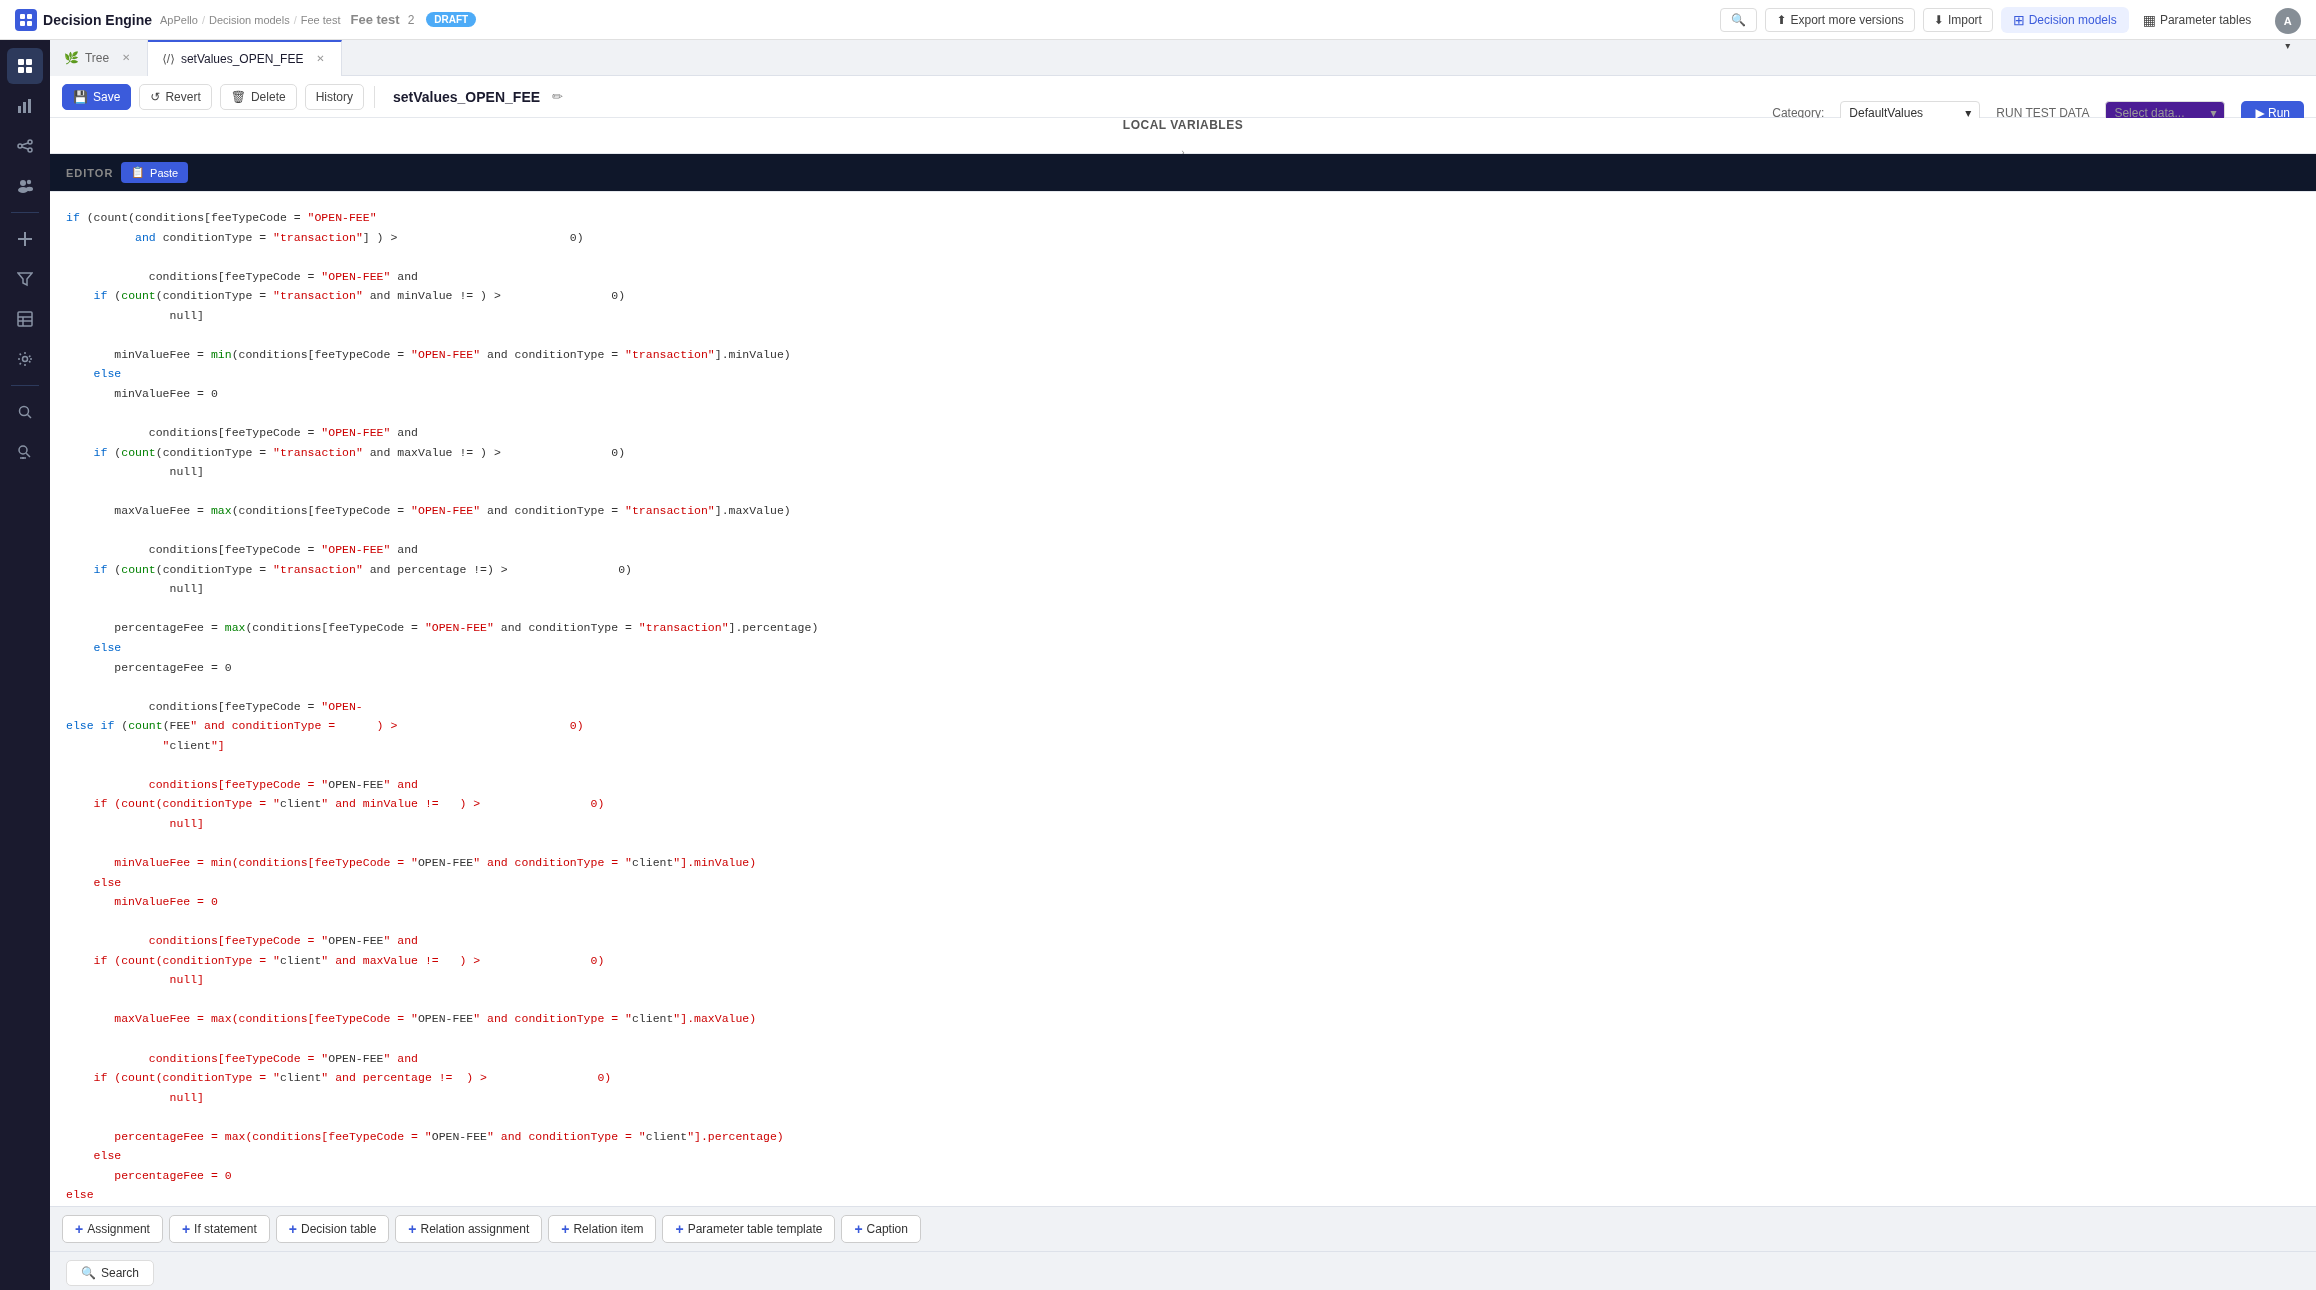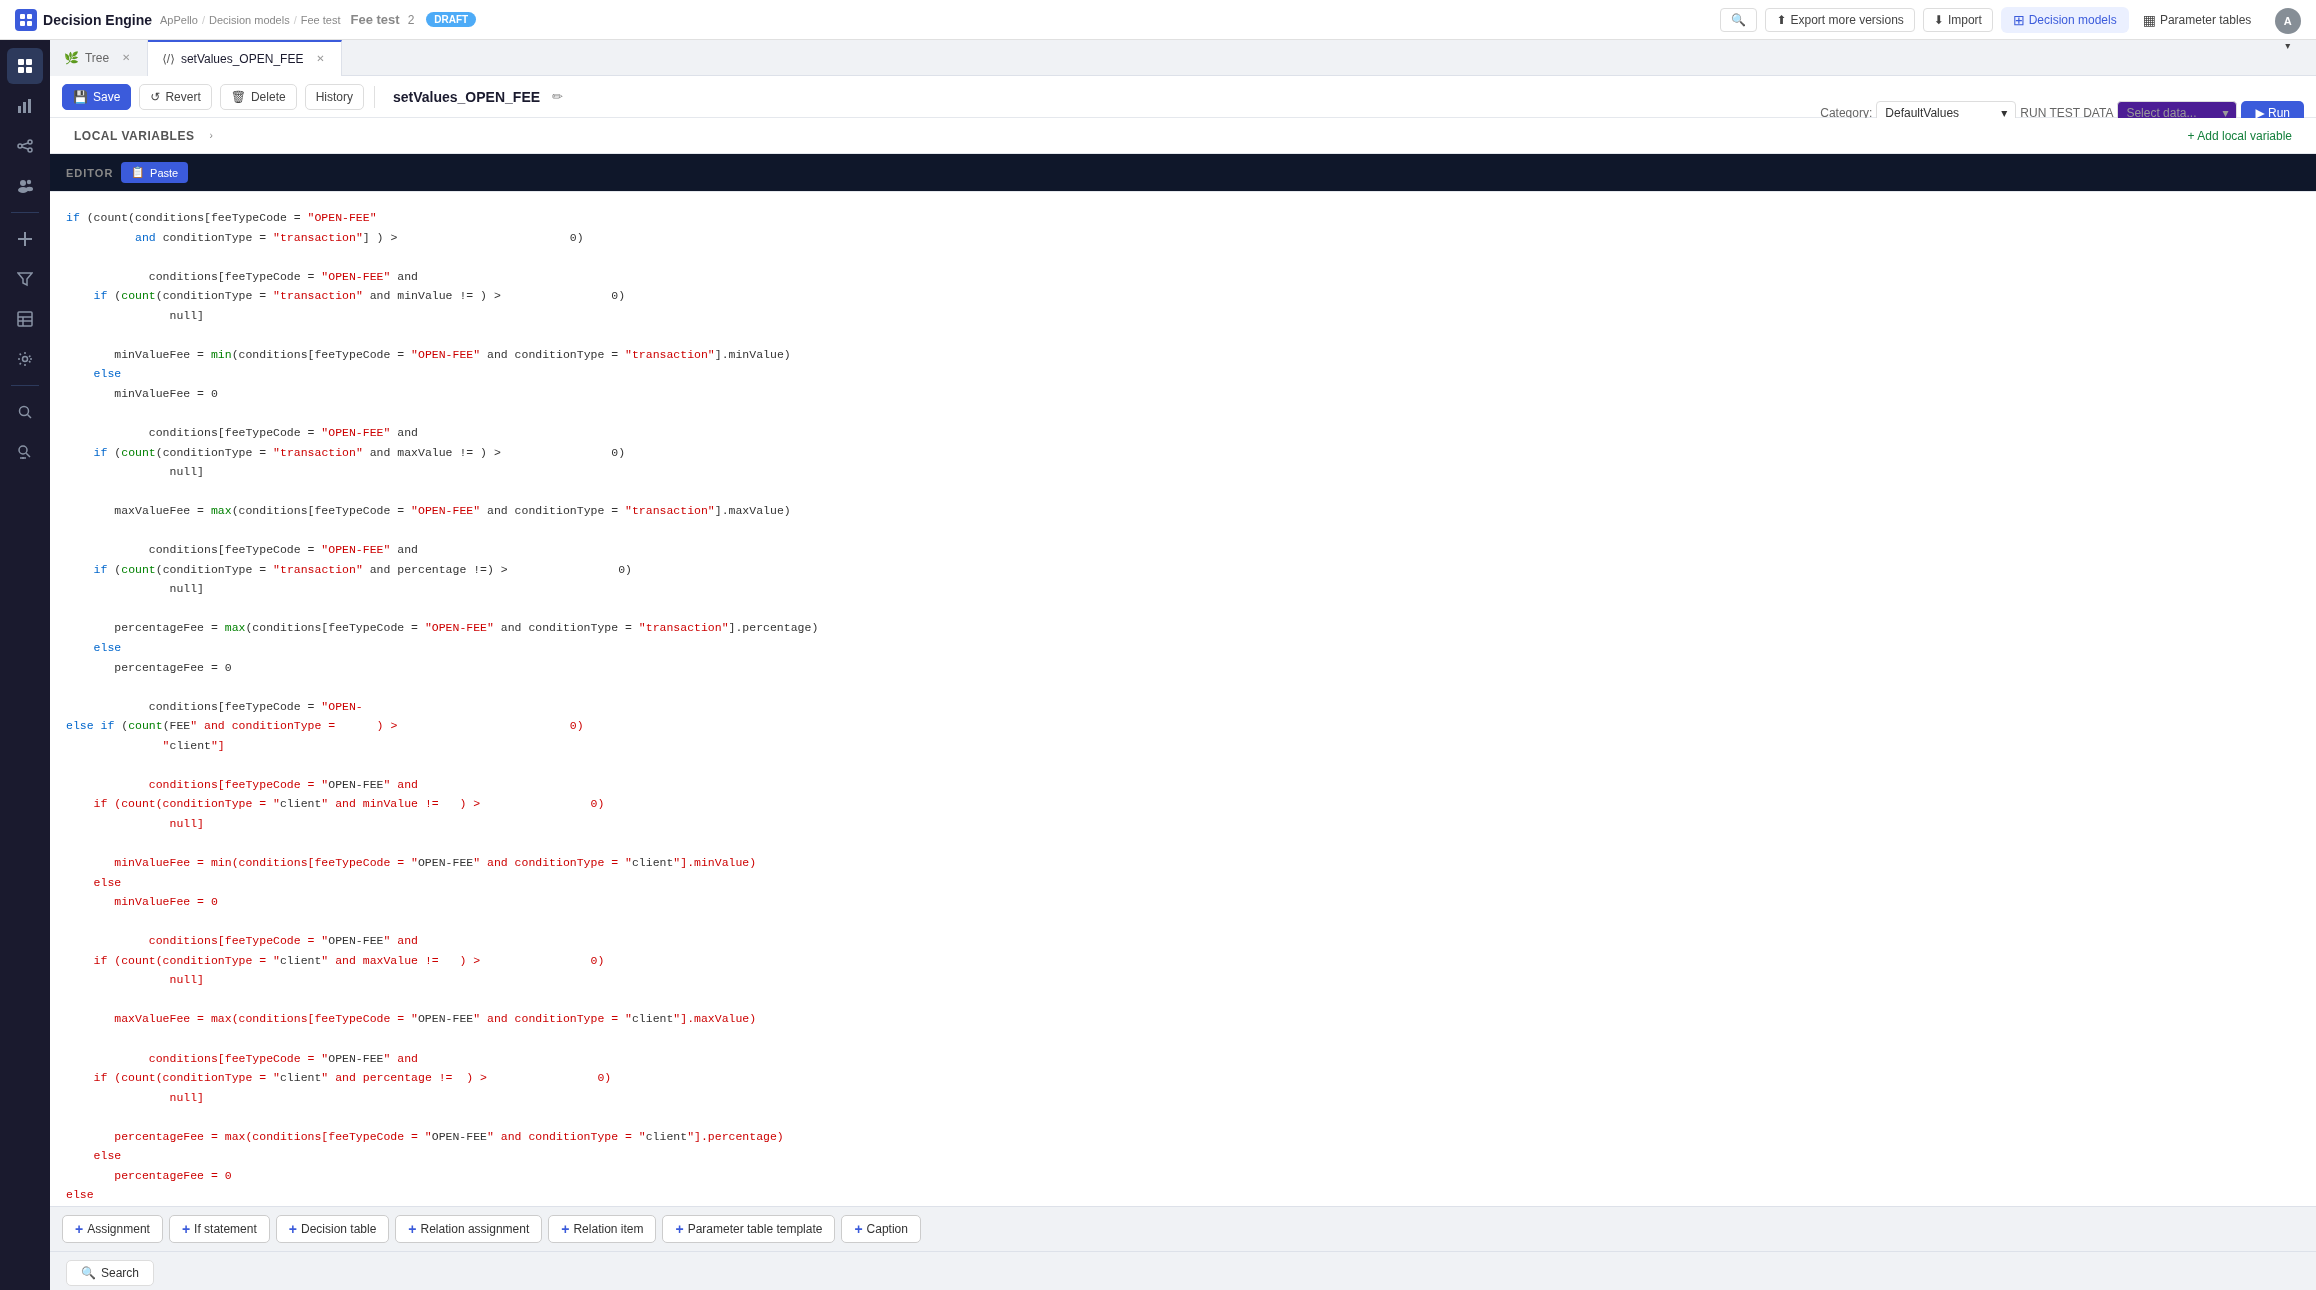--- a/index.html
+++ b/index.html
@@ -58,31 +58,31 @@
     
     .toolbar {
       display: flex; align-items: center; background: #fff; border-bottom: 1px solid #e5e8ed;
       height: 42px; padding: 0 12px; gap: 8px;
     }
     .toolbar-btn { display: flex; align-items: center; gap: 5px; padding: 5px 10px; border-radius: 5px; font-size: 12px; cursor: pointer; border: 1px solid #ddd; background: white; color: #444; }
     .toolbar-btn.save { background: #3b5bdb; color: white; border-color: #3b5bdb; }
     .toolbar-separator { width: 1px; height: 22px; background: #e0e0e0; margin: 0 2px; }
     .toolbar-title { font-size: 14px; font-weight: 600; color: #1a1a2e; margin-left: 8px; }
     .edit-icon { color: #888; cursor: pointer; font-size: 13px; margin-left: 4px; }
-    .toolbar-right { margin-left: auto; display: flex; align-items: center; gap: 4px; margin-top: 32px; }
+    .toolbar-right { margin-left: auto; display: flex; align-items: center; gap: 16px; margin-top: 32px; }
     .category-label { font-size: 12px; color: #666; }
     .category-select { display: flex; align-items: center; border: 1px solid #ddd; border-radius: 4px; padding: 4px 8px; font-size: 12px; background: white; cursor: pointer; gap: 4px; min-width: 140px; justify-content: space-between; text-align: center; }
     .run-test-label { font-size: 12px; color: #666; }
     .select-data-btn { display: flex; align-items: center; border: 1px solid #ddd; border-radius: 4px; padding: 4px 8px; font-size: 12px; background: #4c1d95; cursor: pointer; gap: 4px; min-width: 120px; justify-content: space-between; color: #999; }
     .run-btn { display: flex; align-items: center; gap: 5px; padding: 5px 14px; border-radius: 5px; font-size: 12px; cursor: pointer; border: none; background: #3b5bdb; color: white; font-weight: 500; text-align: right; }
     
     
     .local-vars-bar {
       display: flex; align-items: center; background: #fff; border-bottom: 1px solid #e5e8ed;
-      height: 36px; padding: 0 24px; gap: 15px;
+      height: 36px; padding: 0 24px; gap: 15px; flex-direction: column;
     }
     .local-vars-label { font-size: 12px; font-weight: 600; color: #555; letter-spacing: 0.5px; }
     .chevron-icon { font-size: 10px; color: #888; }
     .add-local-var-btn { margin-left: auto; font-size: 12px; color: #15803d; cursor: pointer; display: flex; align-items: center; gap: 4px; }
 
     
     .editor-section { display: flex; flex-direction: column; flex: 1; overflow: hidden; }
     .editor-label-row { display: flex; align-items: center; padding: 8px 16px; gap: 8px; background: #0f172a; border-bottom: 1px solid #e5e8ed; }
     .editor-label { font-size: 11px; font-weight: 600; color: #888; letter-spacing: 1px; }
     .paste-btn { display: flex; align-items: center; gap: 5px; padding: 4px 10px; border-radius: 4px; font-size: 11px; cursor: pointer; border: none; background: #3b5bdb; color: white; }

